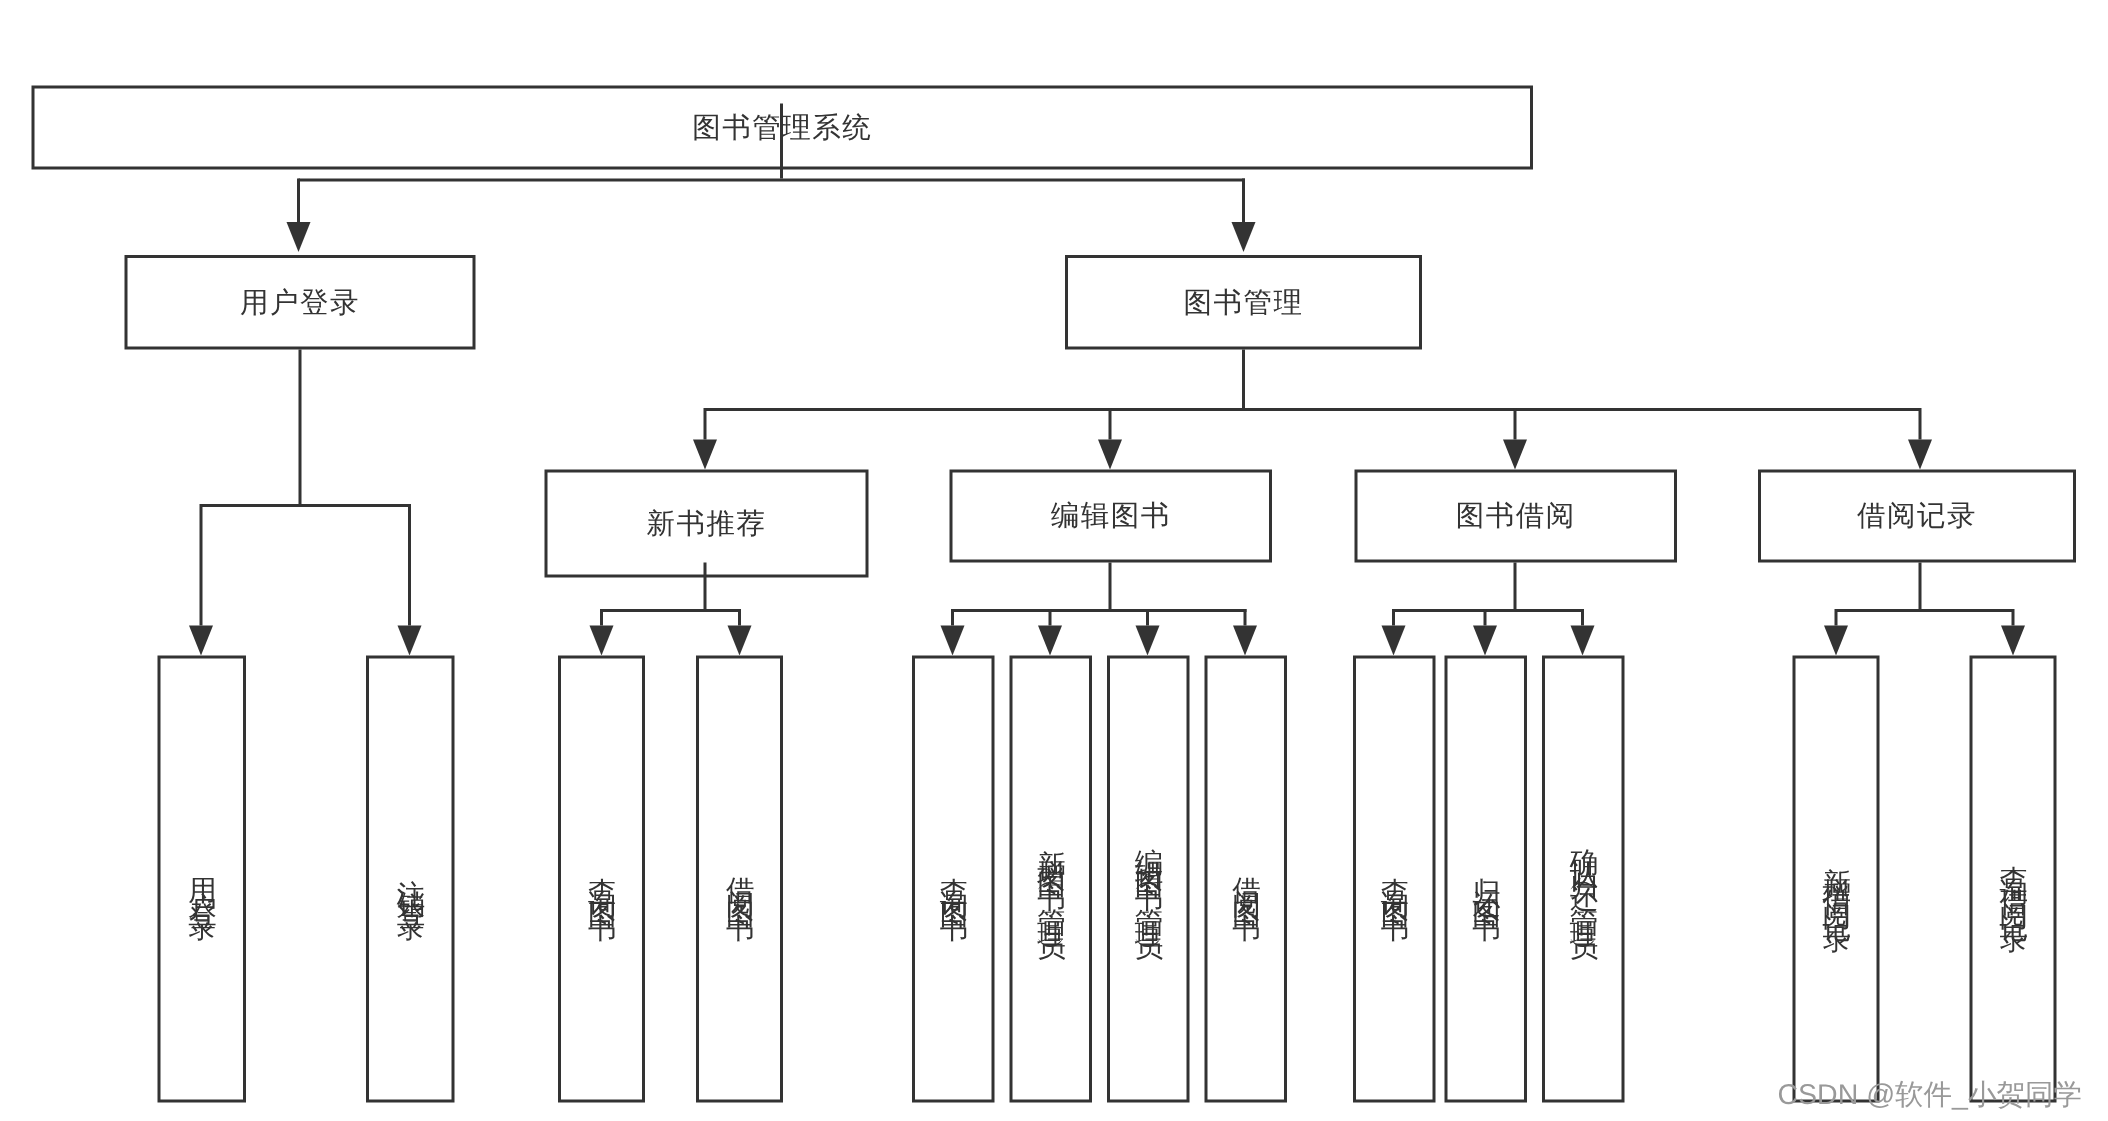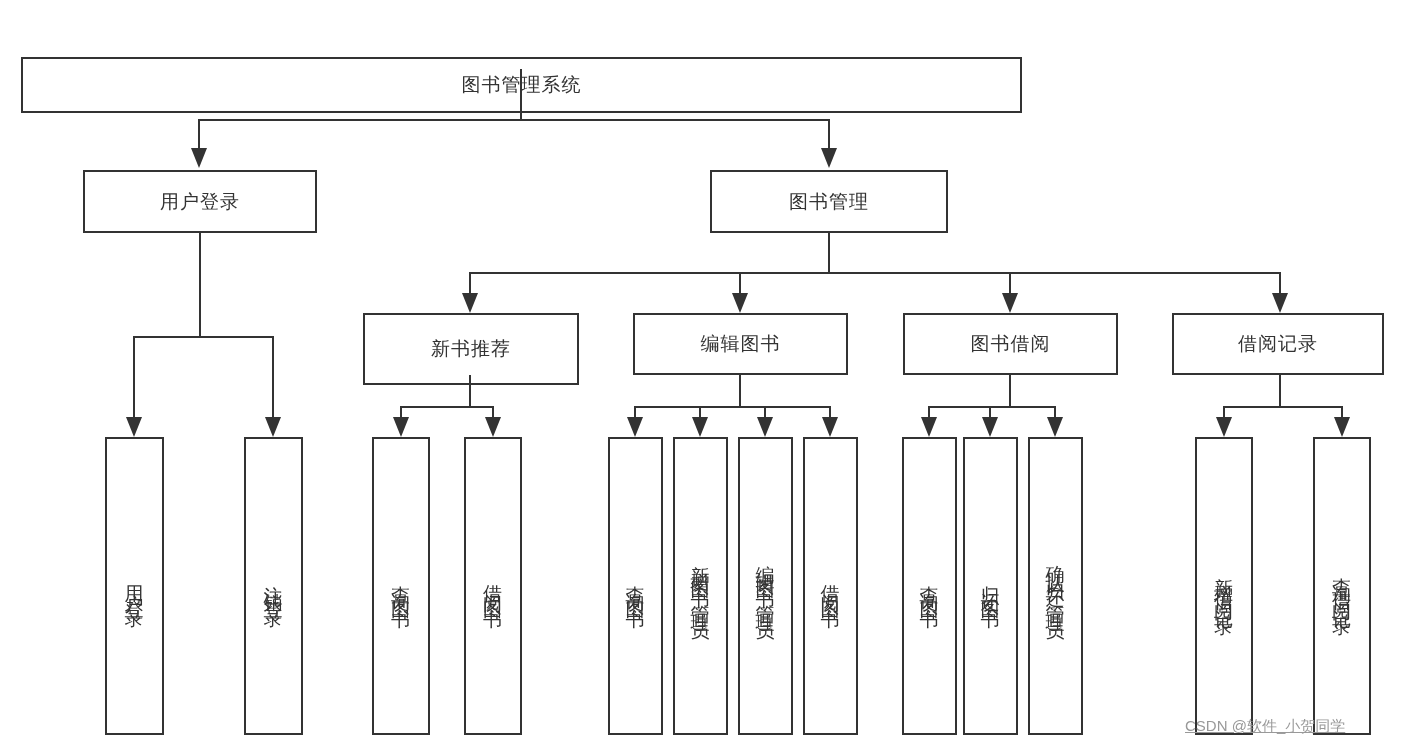--- a/index.html
+++ b/index.html
@@ -39,25 +39,24 @@
   .hline{position:absolute;height:2px;background:var(--line);}
   .arrow-head{
     position:absolute;width:0;height:0;
     border-left:8px solid transparent;
     border-right:8px solid transparent;
     border-top:20px solid var(--line);
   }
   .watermark{
     position:absolute;
     left:1185px;top:717px;
-    font-size:15px;
+    font-size:19px;
     color:var(--wm);
     z-index:10;
     white-space:nowrap;
-    text-decoration:underline;
   }
 </style>
 </head>
 <body>
 
 <div id="canvas">
 
   <div class="node" style="left:21px;top:13px;width:1001px;height:56px;margin-top:44px;">
     <span class="h-label">图书管理系统</span>
   </div>

